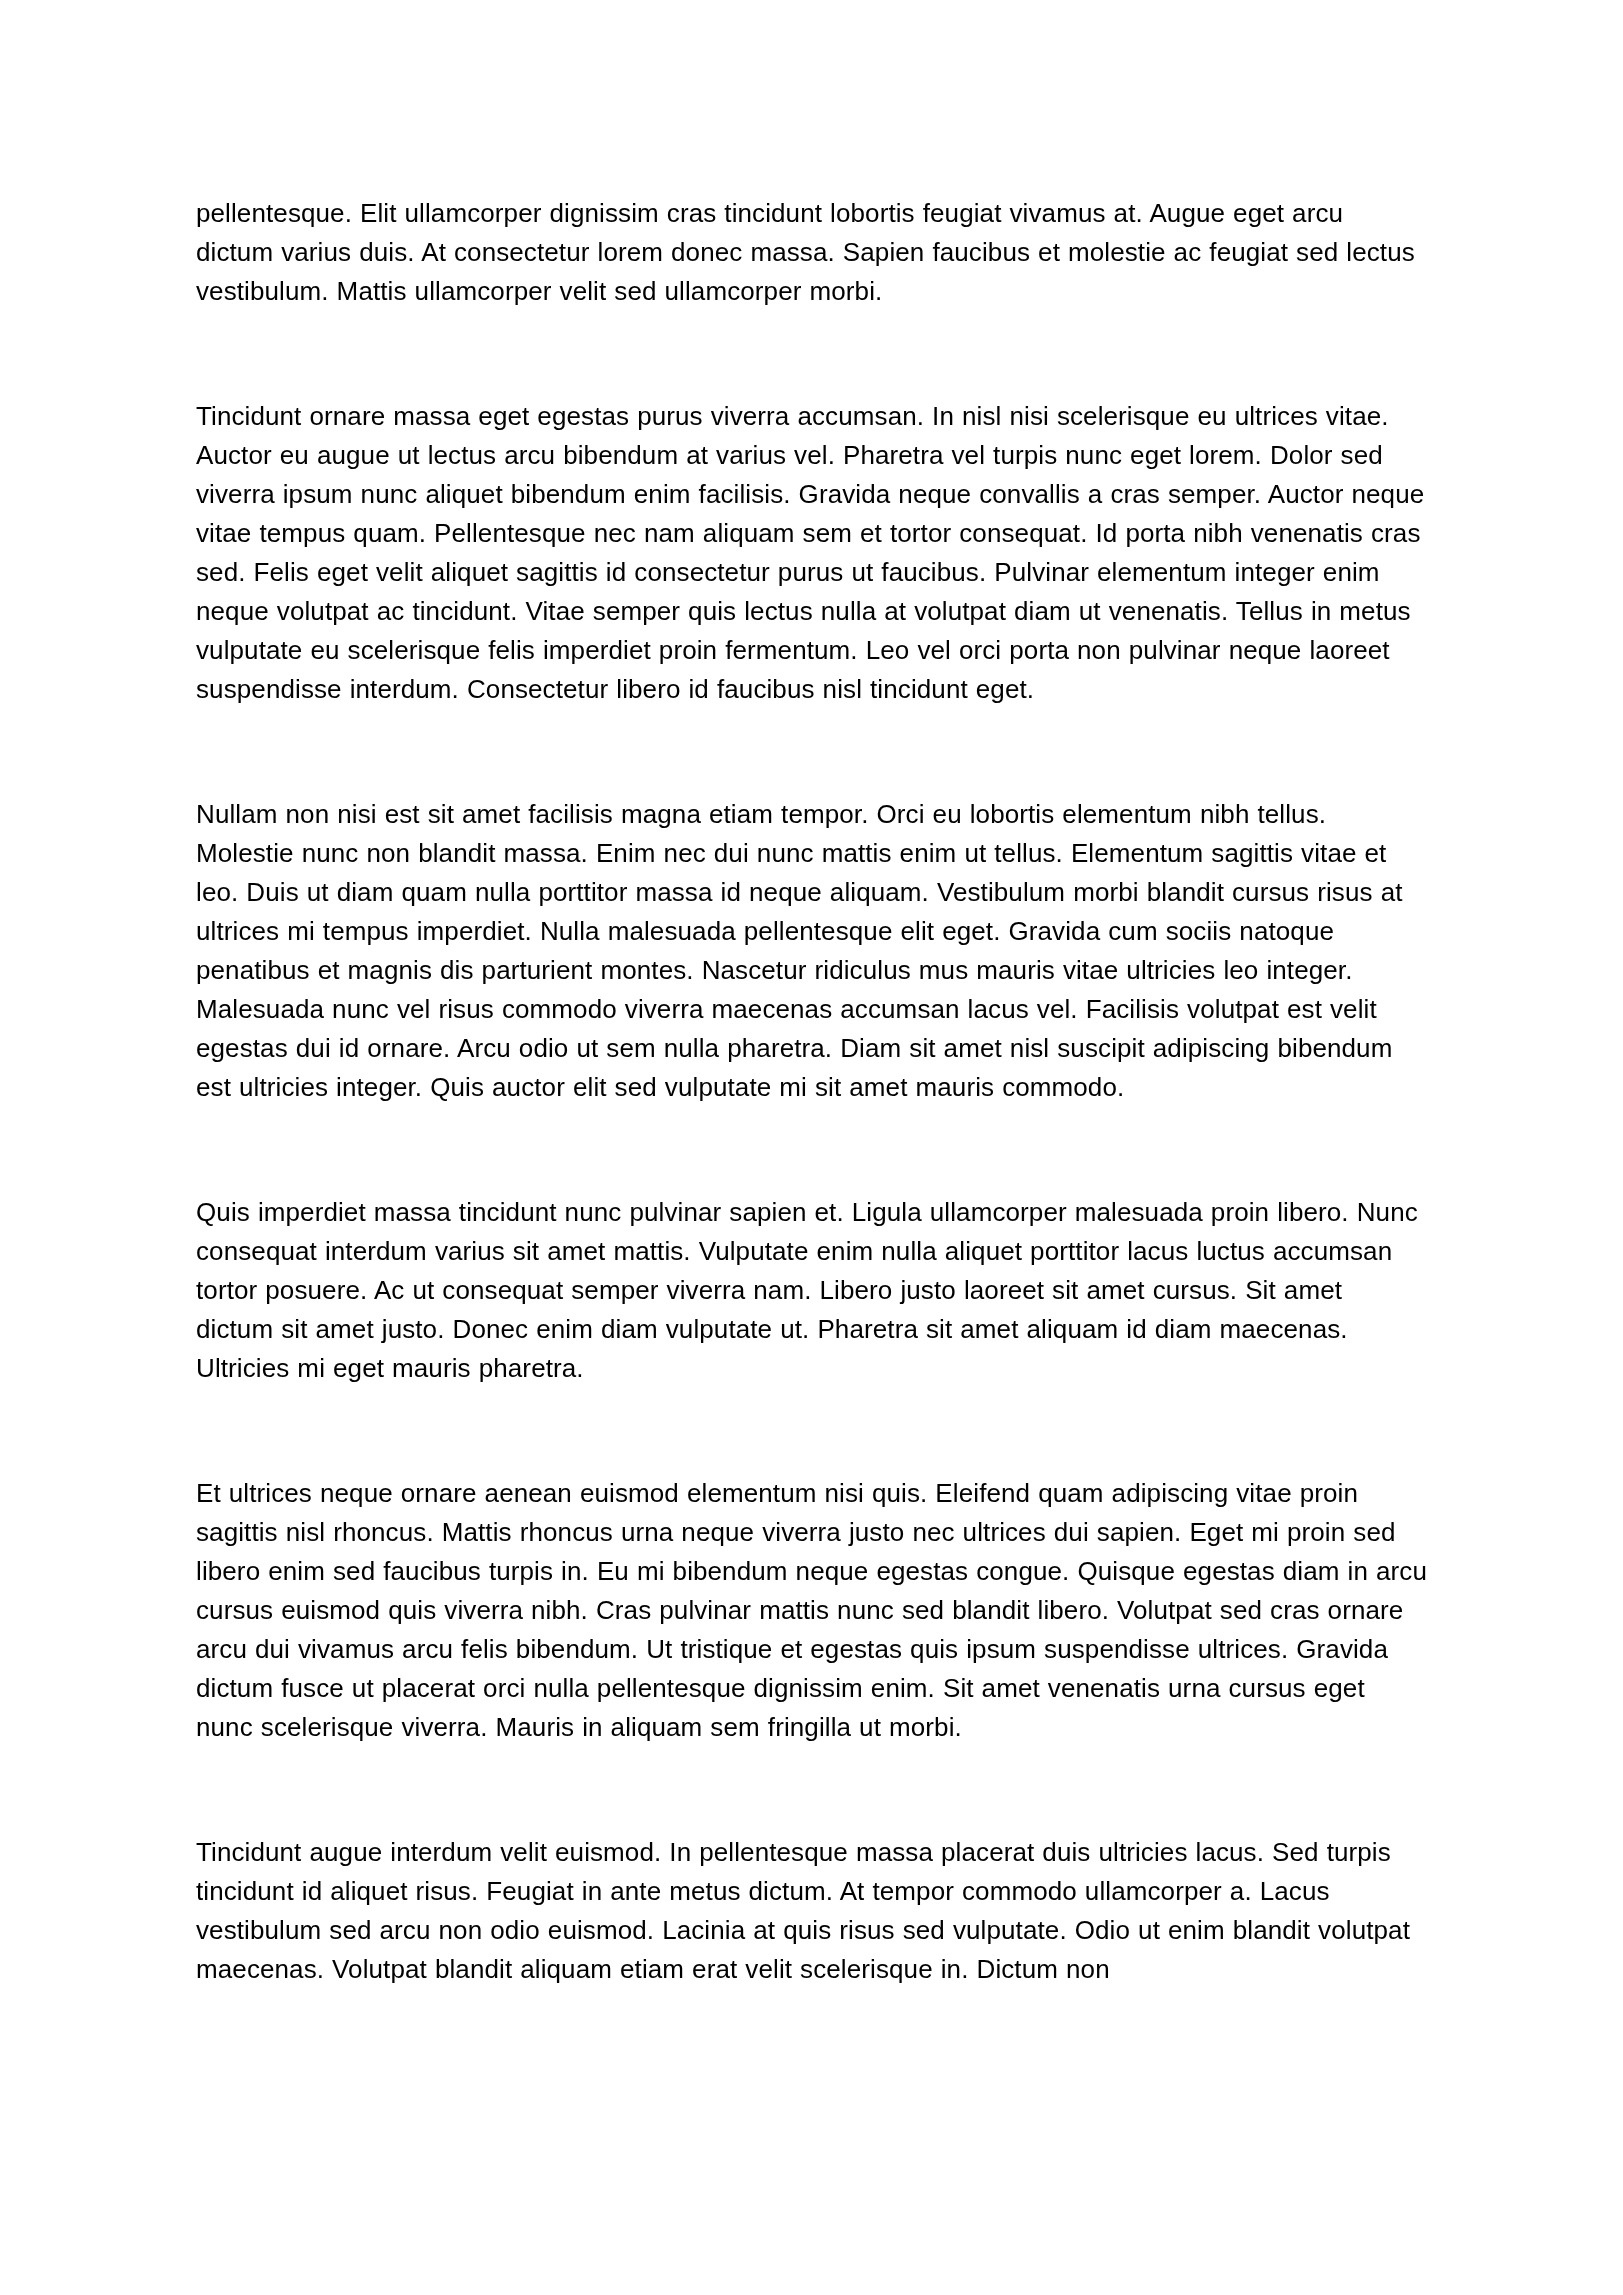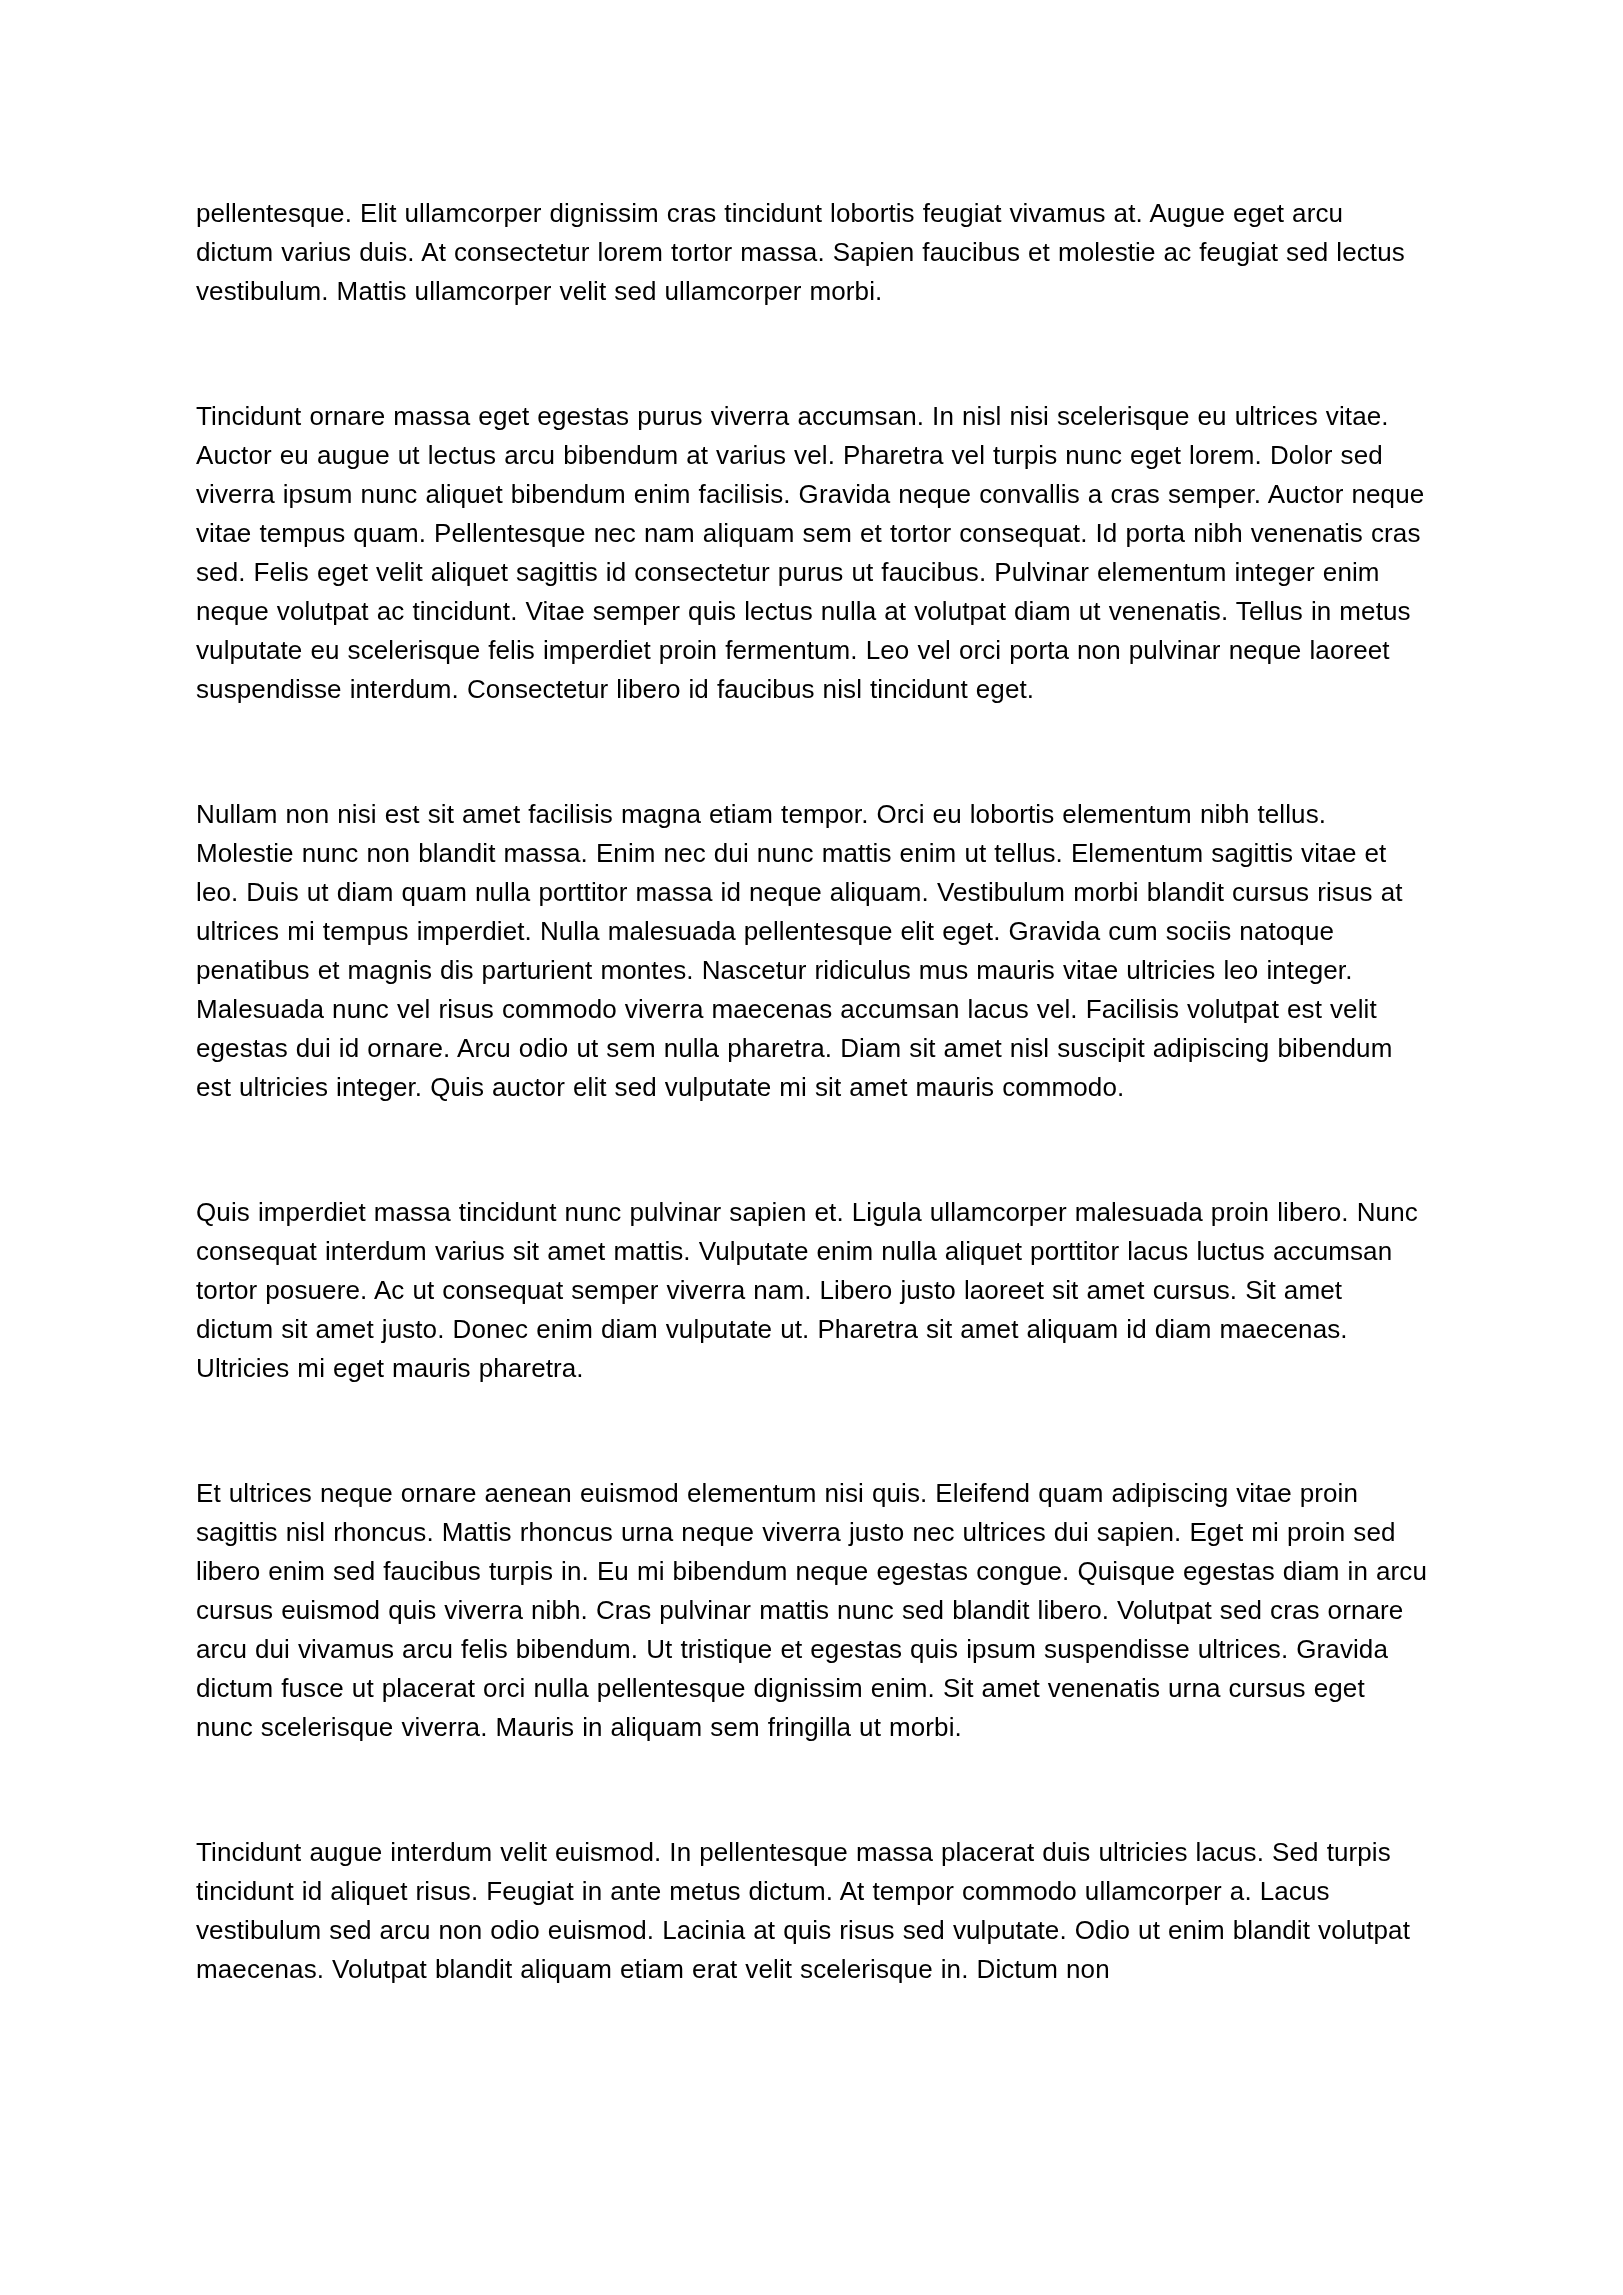--- a/index.html
+++ b/index.html
@@ -29,21 +29,21 @@
     margin: 0 0 86px 0;
     letter-spacing: 0.1px;
     word-spacing: 0.7px;
   }
 </style>
 </head>
 <body>
 
 <div class="page">
   <div class="doc-body">
-    <div class="para">pellentesque. Elit ullamcorper dignissim cras tincidunt lobortis feugiat vivamus at. Augue eget arcu dictum varius duis. At consectetur lorem tortor massa. Sapien faucibus et molestie ac feugiat sed lectus vestibulum. Mattis ullamcorper velit sed ullamcorper morbi.</div>
+    <div class="para">pellentesque. Elit ullamcorper dignissim cras tincidunt lobortis feugiat vivamus at. Augue eget arcu dictum varius duis. At consectetur lorem donec massa. Sapien faucibus et molestie ac feugiat sed lectus vestibulum. Mattis ullamcorper velit sed ullamcorper morbi.</div>
     <div class="para">Tincidunt ornare massa eget egestas purus viverra accumsan. In nisl nisi scelerisque eu ultrices vitae. Auctor eu augue ut lectus arcu bibendum at varius vel. Pharetra vel turpis nunc eget lorem. Dolor sed viverra ipsum nunc aliquet bibendum enim facilisis. Gravida neque convallis a cras semper. Auctor neque vitae tempus quam. Pellentesque nec nam aliquam sem et tortor consequat. Id porta nibh venenatis cras sed. Felis eget velit aliquet sagittis id consectetur purus ut faucibus. Pulvinar elementum integer enim neque volutpat ac tincidunt. Vitae semper quis lectus nulla at volutpat diam ut venenatis. Tellus in metus vulputate eu scelerisque felis imperdiet proin fermentum. Leo vel orci porta non pulvinar neque laoreet suspendisse interdum. Consectetur libero id faucibus nisl tincidunt eget.</div>
     <div class="para">Nullam non nisi est sit amet facilisis magna etiam tempor. Orci eu lobortis elementum nibh tellus. Molestie nunc non blandit massa. Enim nec dui nunc mattis enim ut tellus. Elementum sagittis vitae et leo. Duis ut diam quam nulla porttitor massa id neque aliquam. Vestibulum morbi blandit cursus risus at ultrices mi tempus imperdiet. Nulla malesuada pellentesque elit eget. Gravida cum sociis natoque penatibus et magnis dis parturient montes. Nascetur ridiculus mus mauris vitae ultricies leo integer. Malesuada nunc vel risus commodo viverra maecenas accumsan lacus vel. Facilisis volutpat est velit egestas dui id ornare. Arcu odio ut sem nulla pharetra. Diam sit amet nisl suscipit adipiscing bibendum est ultricies integer. Quis auctor elit sed vulputate mi sit amet mauris commodo.</div>
     <div class="para">Quis imperdiet massa tincidunt nunc pulvinar sapien et. Ligula ullamcorper malesuada proin libero. Nunc consequat interdum varius sit amet mattis. Vulputate enim nulla aliquet porttitor lacus luctus accumsan tortor posuere. Ac ut consequat semper viverra nam. Libero justo laoreet sit amet cursus. Sit amet dictum sit amet justo. Donec enim diam vulputate ut. Pharetra sit amet aliquam id diam maecenas. Ultricies mi eget mauris pharetra.</div>
     <div class="para">Et ultrices neque ornare aenean euismod elementum nisi quis. Eleifend quam adipiscing vitae proin sagittis nisl rhoncus. Mattis rhoncus urna neque viverra justo nec ultrices dui sapien. Eget mi proin sed libero enim sed faucibus turpis in. Eu mi bibendum neque egestas congue. Quisque egestas diam in arcu cursus euismod quis viverra nibh. Cras pulvinar mattis nunc sed blandit libero. Volutpat sed cras ornare arcu dui vivamus arcu felis bibendum. Ut tristique et egestas quis ipsum suspendisse ultrices. Gravida dictum fusce ut placerat orci nulla pellentesque dignissim enim. Sit amet venenatis urna cursus eget nunc scelerisque viverra. Mauris in aliquam sem fringilla ut morbi.</div>
     <div class="para">Tincidunt augue interdum velit euismod. In pellentesque massa placerat duis ultricies lacus. Sed turpis tincidunt id aliquet risus. Feugiat in ante metus dictum. At tempor commodo ullamcorper a. Lacus vestibulum sed arcu non odio euismod. Lacinia at quis risus sed vulputate. Odio ut enim blandit volutpat maecenas. Volutpat blandit aliquam etiam erat velit scelerisque in. Dictum non</div>
   </div>
 </div>
 
 
 </body></html>

